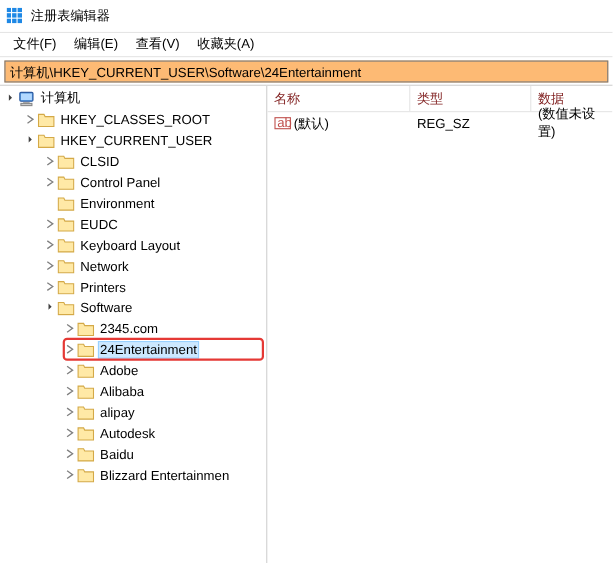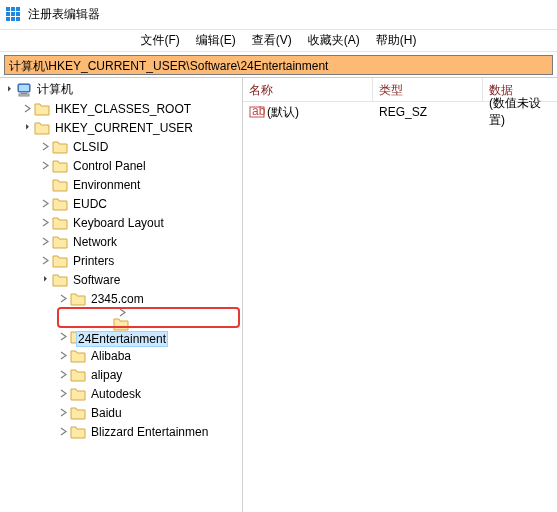--- a/index.html
+++ b/index.html
@@ -1,34 +1,34 @@
 <!DOCTYPE html>
 <html><head>
 <meta charset="utf-8">
 <style>
 * { box-sizing: border-box; margin: 0; padding: 0; font-family: "Microsoft YaHei", "Segoe UI", sans-serif; font-size: 12px; }
 body { width: 557px; height: 512px; background: #fff; overflow: hidden; display: flex; flex-direction: column; }
 .titlebar { height: 30px; background: #fff; display: flex; align-items: center; padding: 11px 6px; border-bottom: 1px solid #e5e5e5; }
 .titlebar .app-icon { width: 16px; height: 16px; margin-right: 6px; }
 .titlebar .title { font-size: 12px; }
-.menubar { height: 22px; display: flex; align-items: center; padding: 0 4px; gap: 0; border-bottom: 1px solid #e5e5e5; justify-content: center; }
+.menubar { height: 22px; display: flex; align-items: center; padding: 0 4px; gap: 0; border-bottom: 1px solid #e5e5e5; }
 .menubar .menu-item { padding: 2px 8px; cursor: default; }
 .addressbar { height: 26px; border-bottom: 1px solid #d0d0d0; display: flex; align-items: center; padding: 2px 4px; }
 .addressbar .addr { flex: 1; border: 1px solid #7a7a7a; background: #fdba74; padding: 2px 4px; height: 20px; line-height: 16px; font-size: 12px; }
 .main { flex: 1; display: flex; overflow: hidden; }
 .tree { width: 243px; border-right: 1px solid #d0d0d0; overflow: hidden; padding-top: 2px; padding-left: 2px; }
 .tree-row { display: flex; align-items: center; height: 19px; white-space: nowrap; }
 .tree-row .indent { display: inline-block; }
 .tree-row .expander { width: 14px; height: 14px; display: inline-flex; align-items: center; justify-content: center; margin-right: 0px; cursor: pointer; color: #404040; }
 .tree-row .expander.none { visibility: hidden; }
 .tree-row .folder-icon { width: 16px; height: 14px; margin-right: 3px; flex-shrink: 0; }
 .tree-row .computer-icon { width: 16px; height: 16px; margin-right: 3px; flex-shrink: 0; }
 .tree-row .label { padding: 1px 2px; }
 .tree-row.selected .label { background: #cce8ff; border: 1px solid #99d1ff; padding: 0 1px; }
-.highlight-box { position: relative; flex-direction: column; }
+.highlight-box { position: relative; }
 .highlight-box::after { content: ""; position: absolute; left: 55px; right: 2px; top: -1px; bottom: -1px; border: 2px solid #e53935; border-radius: 4px; pointer-events: none; }
 .list { flex: 1; overflow: hidden; }
 .list-header { display: flex; height: 24px; border-bottom: 1px solid #e5e5e5; }
 .list-header .col { padding: 4px 6px; border-right: 1px solid #e5e5e5; font-size: 12px; color: #7f1d1d; }
 .list-header .col:last-child { border-right: none; }
 .list-row { display: flex; height: 20px; align-items: center; }
 .list-row .cell { padding: 2px 6px; font-size: 12px; }
 .list-row .val-icon { width: 16px; height: 14px; margin-right: 2px; flex-shrink: 0; }
 .col-name { width: 130px; }
 .col-type { width: 110px; }
@@ -53,21 +53,20 @@
       </svg>
   </span>
   <span class="title">注册表编辑器</span>
 </div>
 
 <div class="menubar">
   <span class="menu-item">文件(F)</span>
   <span class="menu-item">编辑(E)</span>
   <span class="menu-item">查看(V)</span>
   <span class="menu-item">收藏夹(A)</span>
-  <span class="menu-item">帮助(H)</span>
 </div>
 
 <div class="addressbar">
   <div class="addr">计算机\HKEY_CURRENT_USER\Software\24Entertainment</div>
 </div>
 
 <div class="main">
   <div class="tree">
 
     <div class="tree-row">

